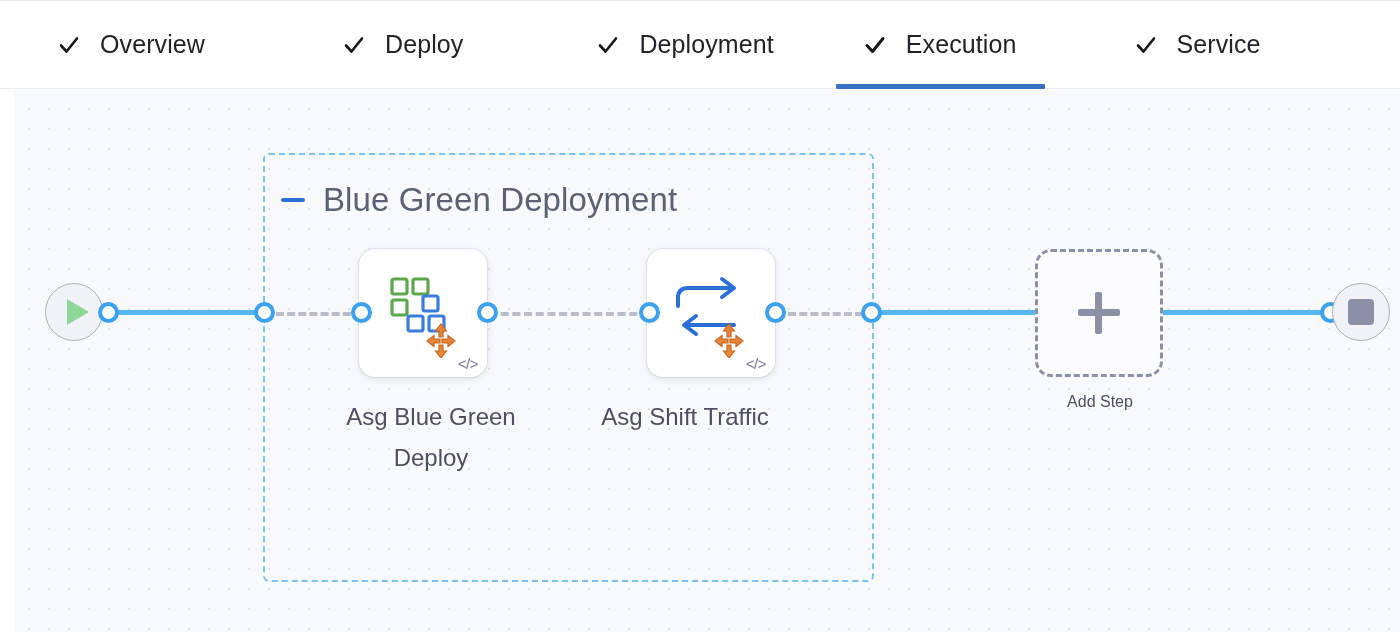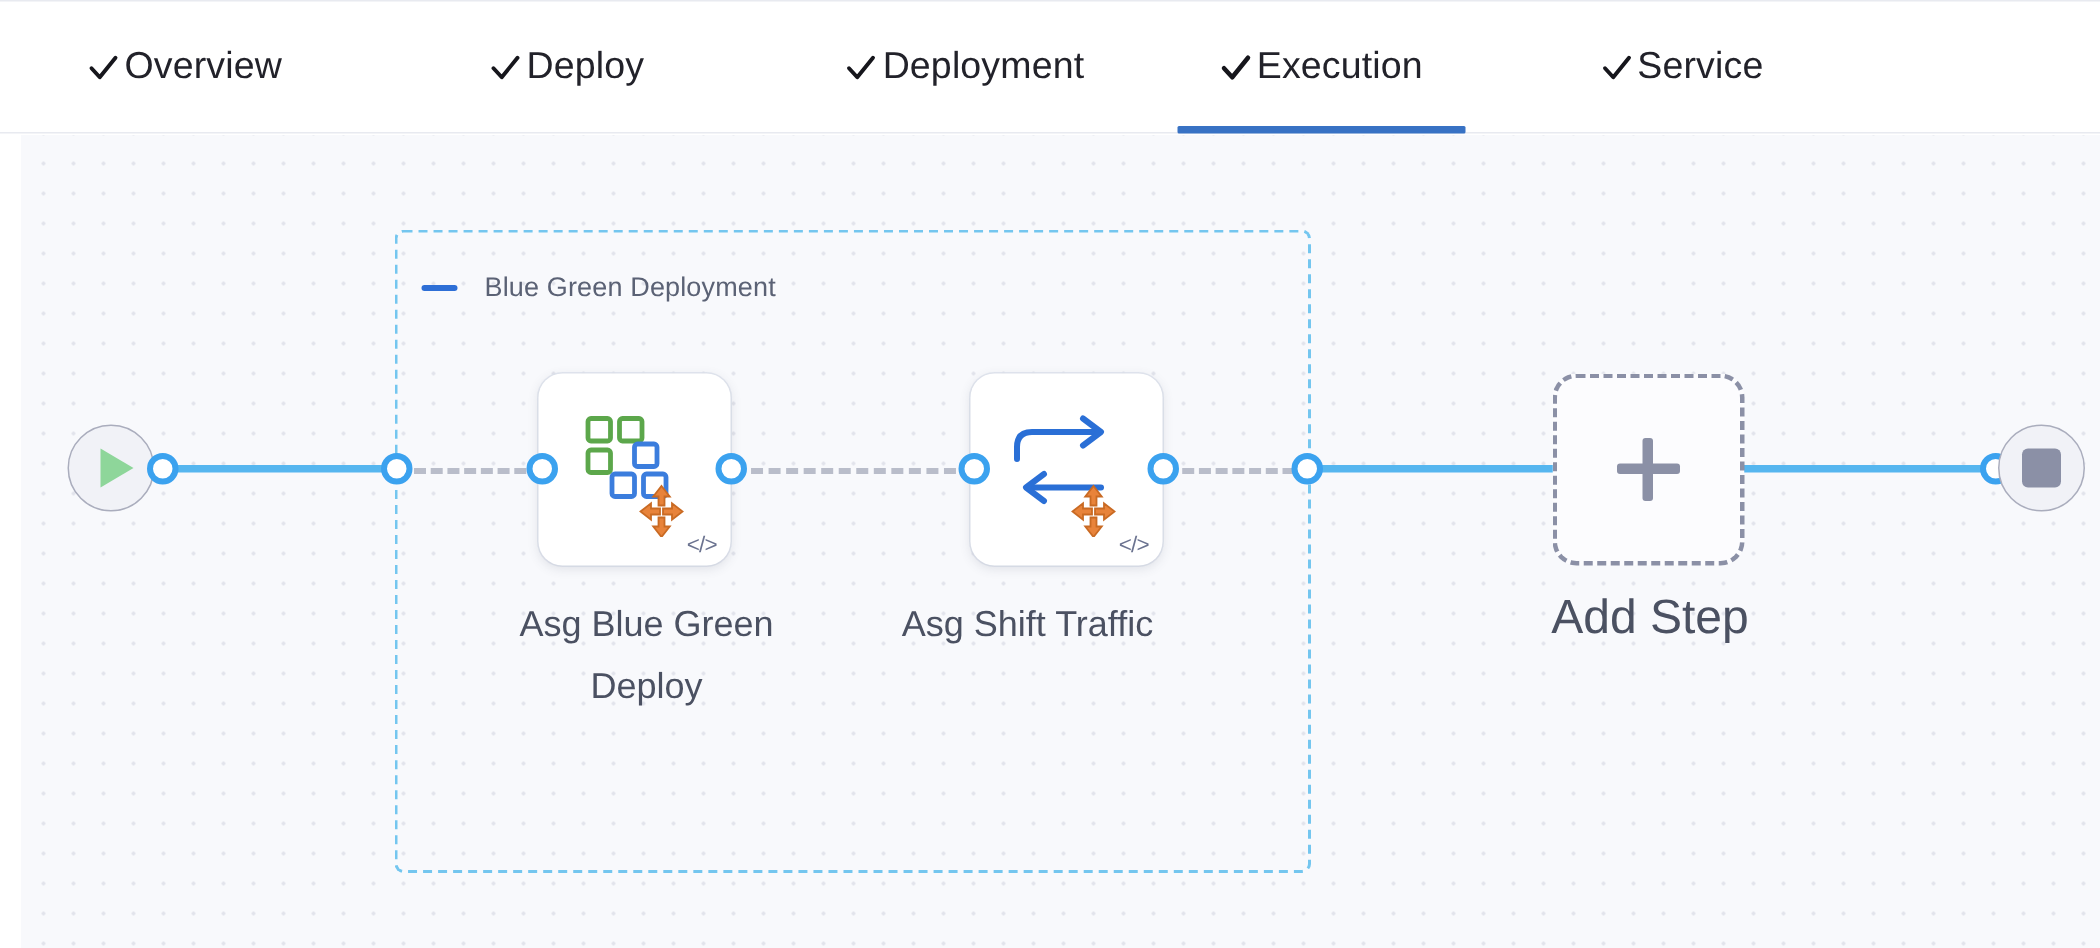--- a/index.html
+++ b/index.html
@@ -15,21 +15,21 @@
   .tabbar {
     position: absolute; left: 0; top: 0; width: 1400px; height: 89px;
     background: #ffffff;
     border-top: 1px solid #e8eaf0;
     border-bottom: 1px solid #e8eaf0;
     display: flex; align-items: center;
   }
   .tab {
     position: relative;
     height: 89px;
-    display: flex; align-items: center; gap: 3px;
+    display: flex; align-items: center; gap: 20px;
     padding: 0 28px;
     cursor: pointer;
     white-space: nowrap;
   }
   .tab .check {
     width: 22px; height: 22px;
     display: inline-flex; align-items: center; justify-content: center;
     flex: 0 0 auto;
   }
   .tab .check svg { display: block; }
@@ -69,21 +69,21 @@
   }
   .stage-header {
     position: absolute; left: 16px; top: 26px;
     display: flex; align-items: center; gap: 18px;
   }
   .collapse-icon {
     width: 24px; height: 4px; background: #2e6fd6; border-radius: 2px;
     display: block;
   }
   .stage-title {
-    font-size: 18px; color: #5b6275; letter-spacing: 0.1px; white-space: nowrap;
+    font-size: 33px; color: #5b6275; letter-spacing: 0.1px; white-space: nowrap;
   }
 
   
   .node-card {
     position: absolute;
     width: 128px; height: 128px;
     background: #ffffff;
     border-radius: 16px;
     box-shadow: 0 2px 7px rgba(60,70,95,0.13), 0 0 0 1px rgba(225,229,239,0.85);
     display: flex; align-items: center; justify-content: center;
@@ -117,21 +117,21 @@
     cursor: pointer;
   }
   .plus-icon { width: 42px; height: 42px; position: relative; }
   .plus-icon::before, .plus-icon::after {
     content: ""; position: absolute; background: #8b90a6; border-radius: 2px;
   }
   .plus-icon::before { left: 0; top: 17px; width: 42px; height: 7px; }
   .plus-icon::after  { top: 0; left: 17px; height: 42px; width: 7px; }
   .addstep-label {
     position: absolute; left: 961px; top: 303px; width: 250px;
-    text-align: center; font-size: 32px; color: #4b5162;
+    text-align: center; font-size: 16px; color: #4b5162;
   }
 
   
   .terminal {
     position: absolute;
     width: 58px; height: 58px; border-radius: 50%;
     background: #f1f2f7; border: 1.5px solid #aaadbd;
     display: flex; align-items: center; justify-content: center;
   }
   .play-tri {

